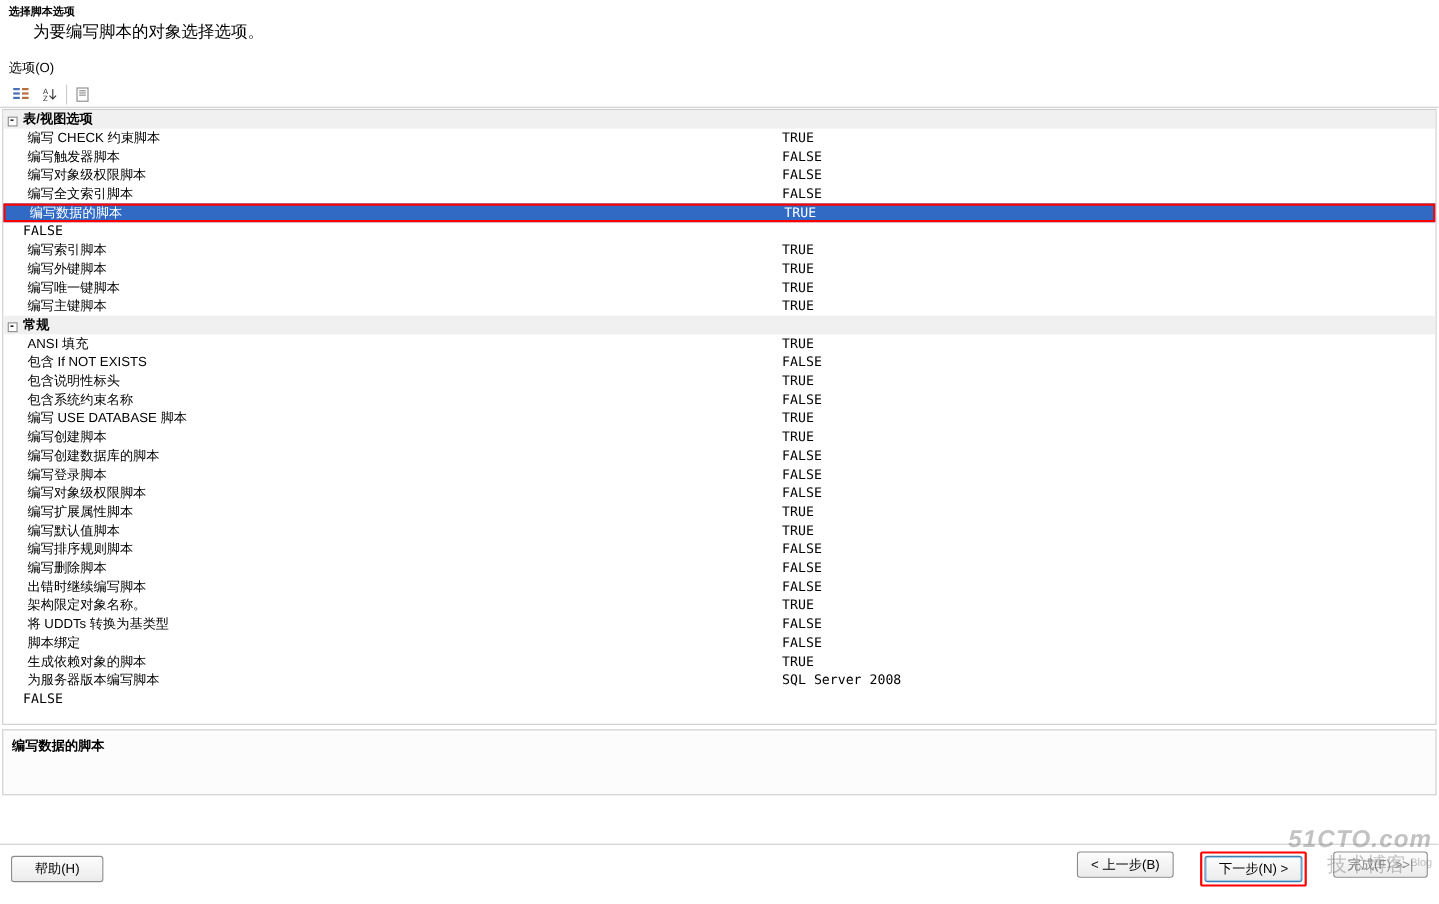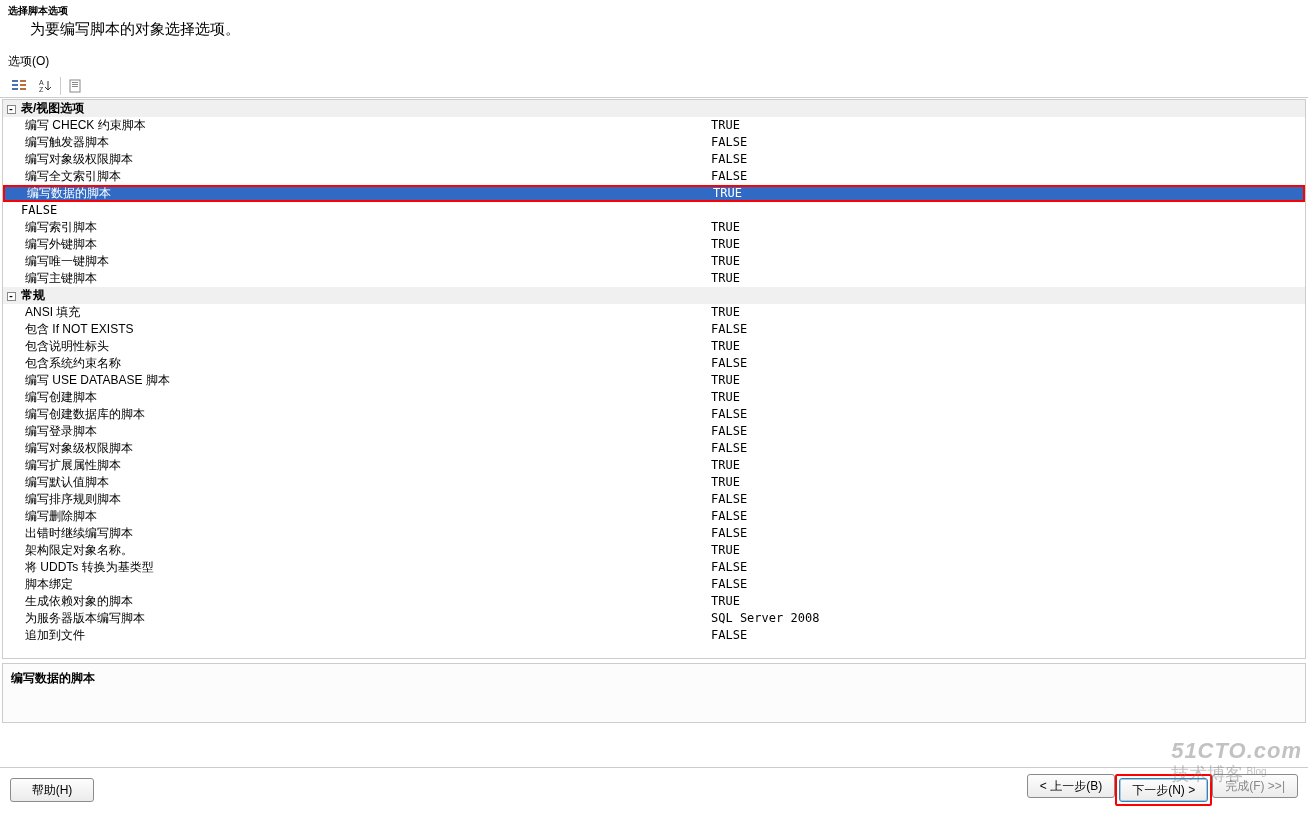--- a/index.html
+++ b/index.html
@@ -118,27 +118,28 @@
       background: linear-gradient(#fdfdfd, #ebebeb);
       border: 1px solid #8b8b8b;
       border-radius: 3px;
       font-size: 12px;
       cursor: pointer;
       min-width: 84px;
     }
     .btn.disabled { color: #888; }
     .btn.focus { border: 1px solid #3c7fb1; box-shadow: 0 0 0 1px #a0cae6 inset; }
     .spacer { flex: 1; }
-    .right-btns { display: flex; gap: 0; margin-left: auto; }
+    .right-btns { display: flex; gap: 24px; margin-left: auto; }
     .red-outline { border: 2px solid #ff0000; padding: 2px; border-radius: 2px; }
     .watermark {
       position: absolute;
-      right: 6px; bottom: 36px;
+      right: 6px; bottom: 24px;
       font-family: Arial, sans-serif;
       color: rgba(120,120,120,0.45);
+      text-align: right;
       pointer-events: none;
       line-height: 1.2;
     }
     .watermark .line1 { font-size: 22px; font-weight: bold; font-style: italic; letter-spacing: 1px; }
     .watermark .line2 { font-size: 18px; font-weight: normal; }
     .watermark .blog { font-size: 10px; vertical-align: super; }
   </style>
 </head>
 <body>
 
@@ -326,21 +327,20 @@
       <div class="label-col">生成依赖对象的脚本</div>
       <div class="value-col">TRUE</div>
     </div>
     <div class="grid-row">
       <div class="expand-col"></div>
       <div class="label-col">为服务器版本编写脚本</div>
       <div class="value-col">SQL Server 2008</div>
     </div>
     <div class="grid-row">
       <div class="expand-col"></div>
-      <div class="label-col">追加到文件</div>
       <div class="value-col">FALSE</div>
     </div>
   </div>
 
 <div class="description-pane">
   <div class="desc-title">编写数据的脚本</div>
 </div>
 
 <div class="bottom-bar">
   <button class="btn">帮助(H)</button>

